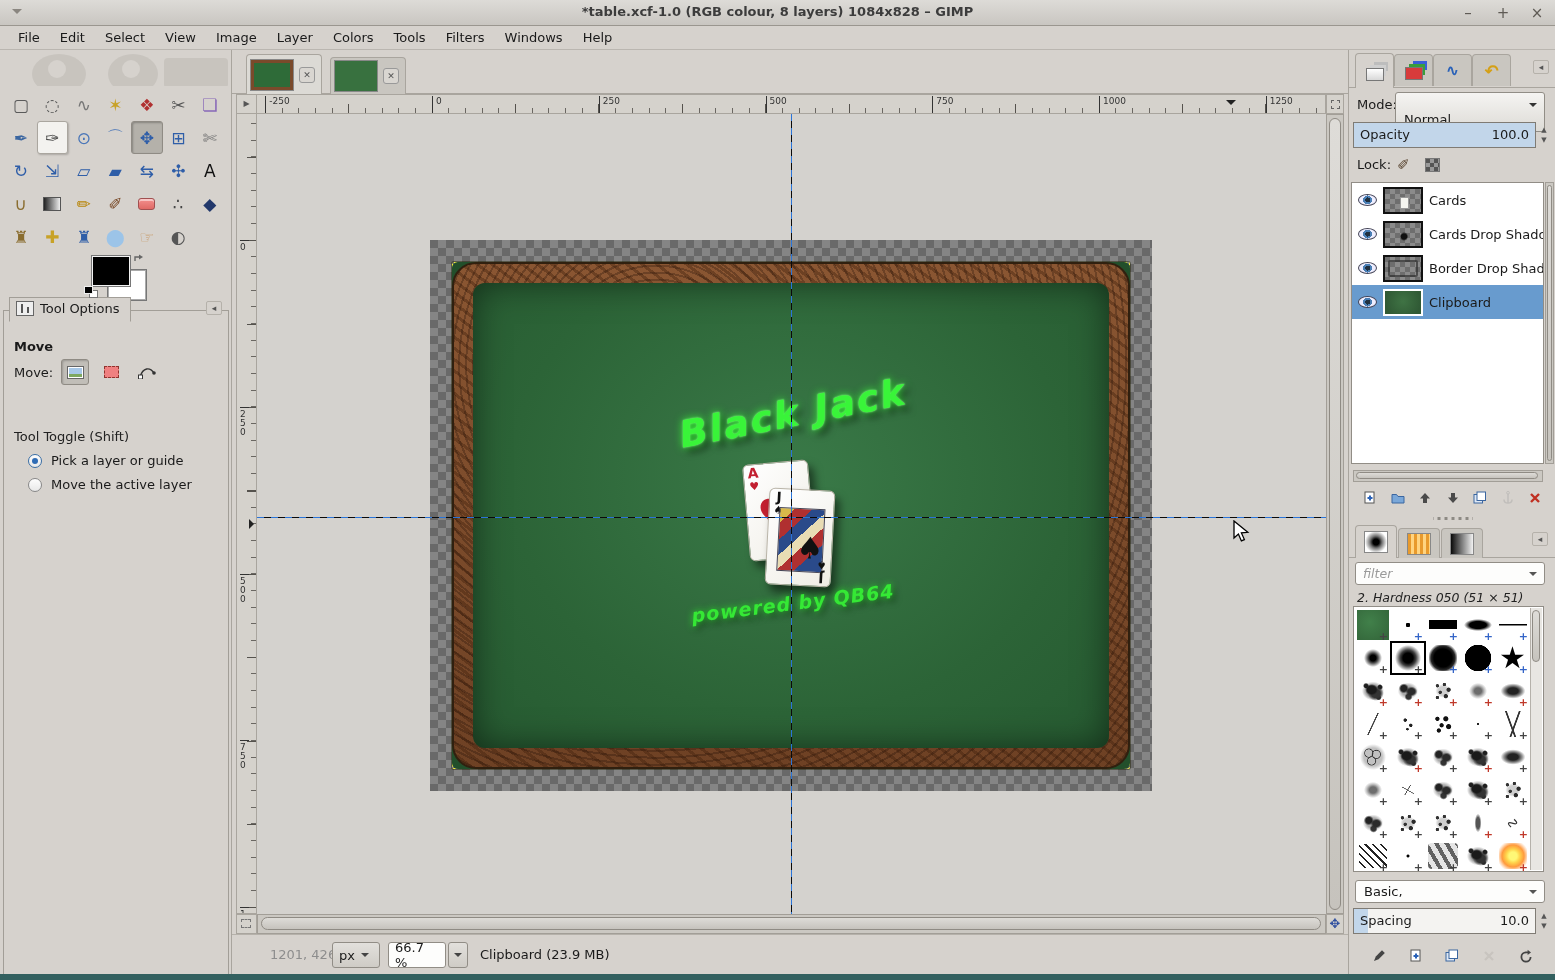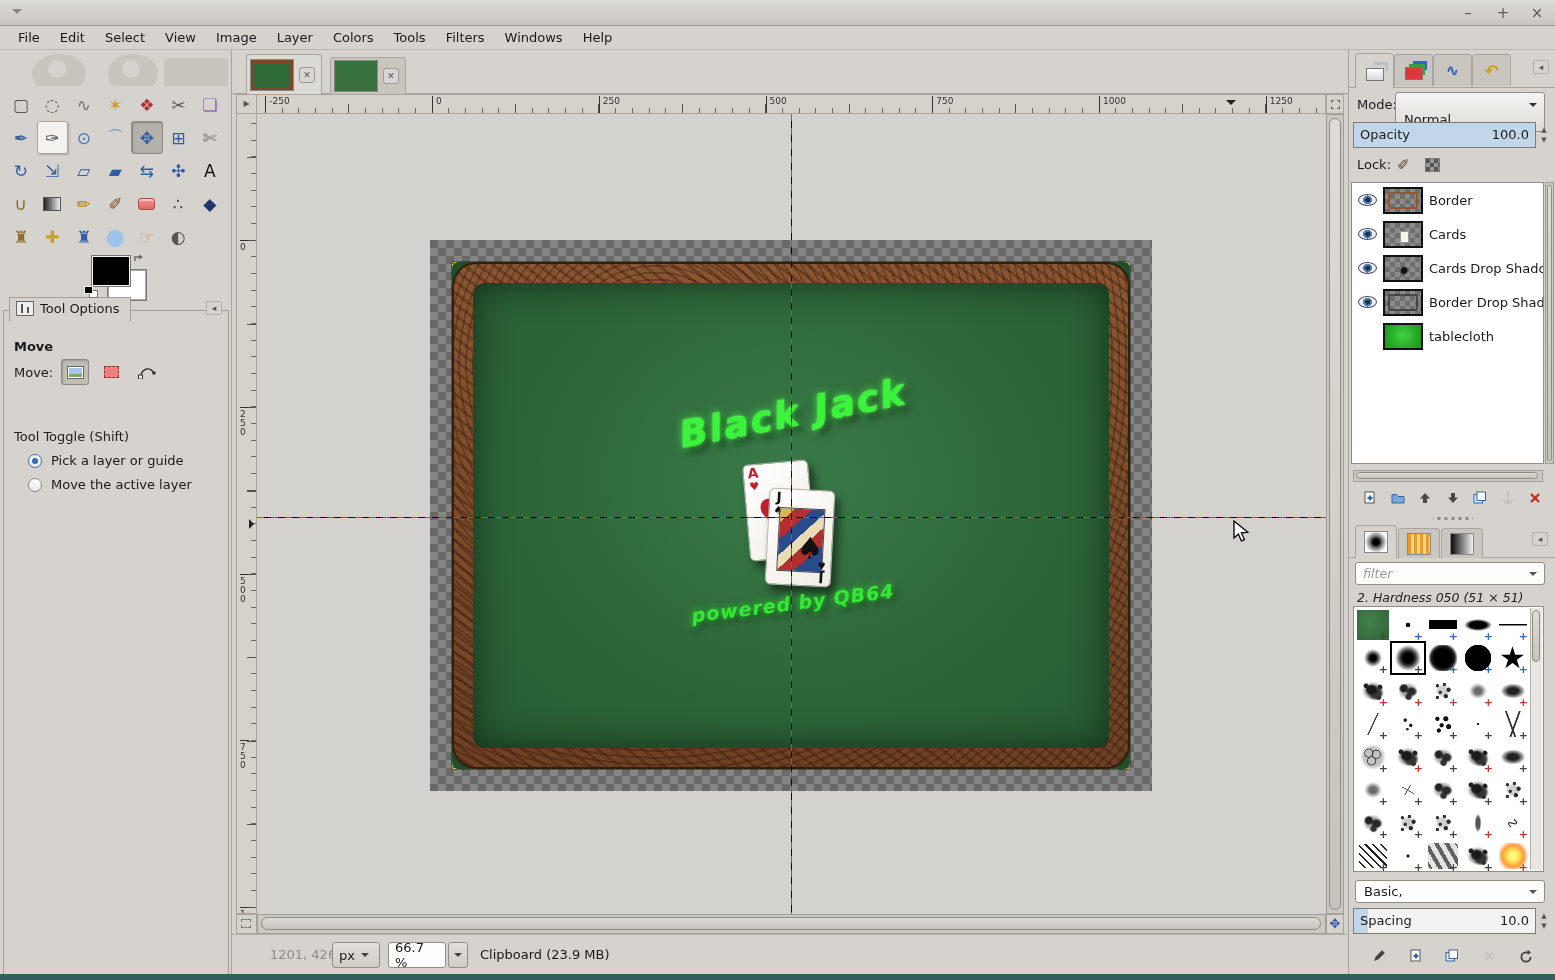--- a/index.html
+++ b/index.html
@@ -260,20 +260,21 @@
   #brush-btns { left:0; top:894px; width:207px; height:28px; display:flex; justify-content:space-around; padding:0 12px; }
 
   #bottom-strip { left:0; top:974px; width:1555px; height:6px; background:#33605f; }
   svg { display:block; }
 </style>
 </head>
 <body>
 
 <div class="abs" id="titlebar">
   <span id="win-menu-arrow"></span>
+  <div class="title">*table.xcf-1.0 (RGB colour, 8 layers) 1084x828 – GIMP</div>
   <div class="winbtn" id="btn-min">–</div>
   <div class="winbtn" id="btn-max">+</div>
   <div class="winbtn" id="btn-close">×</div>
 </div>
 
 <div class="abs" id="menubar">
     <span class="mi">File</span>
     <span class="mi">Edit</span>
     <span class="mi">Select</span>
     <span class="mi">View</span>
@@ -590,42 +591,37 @@
 
   <div class="abs" id="lock-row">
     <span id="lock-label">Lock:</span>
     <span class="lock-brush">✐</span>
     <span class="lock-alpha"></span>
   </div>
 
   <div class="abs" id="layers-list">
       <div class="layer-row">
         <span class="eye"></span>
-        <span class="lthumb lt-mark lt-border"></span>
-        <span class="lname">Border</span>
-      </div>
-      <div class="layer-row">
-        <span class="eye"></span>
         <span class="lthumb lt-mark lt-cards"></span>
         <span class="lname">Cards</span>
       </div>
       <div class="layer-row">
         <span class="eye"></span>
         <span class="lthumb lt-mark lt-shadow-cards"></span>
         <span class="lname">Cards Drop Shadow</span>
       </div>
       <div class="layer-row">
         <span class="eye"></span>
         <span class="lthumb lt-mark lt-shadow-border"></span>
         <span class="lname">Border Drop Shadow</span>
       </div>
-      <div class="layer-row">
-        <span class="eye-space"></span>
-        <span class="lthumb lt-green-bright"></span>
-        <span class="lname">tablecloth</span>
+      <div class="layer-row selected">
+        <span class="eye"></span>
+        <span class="lthumb lt-green-dark"></span>
+        <span class="lname">Clipboard</span>
       </div>
     </div>
   <div class="abs sb-track" id="layers-vscroll">
       <div class="sb-thumb"></div>
     </div>
   <div class="abs sb-track" id="layers-hscroll">
       <div class="sb-thumb"></div>
     </div>
   <div class="abs" id="layer-btns">
       <span class="icon-btn">

